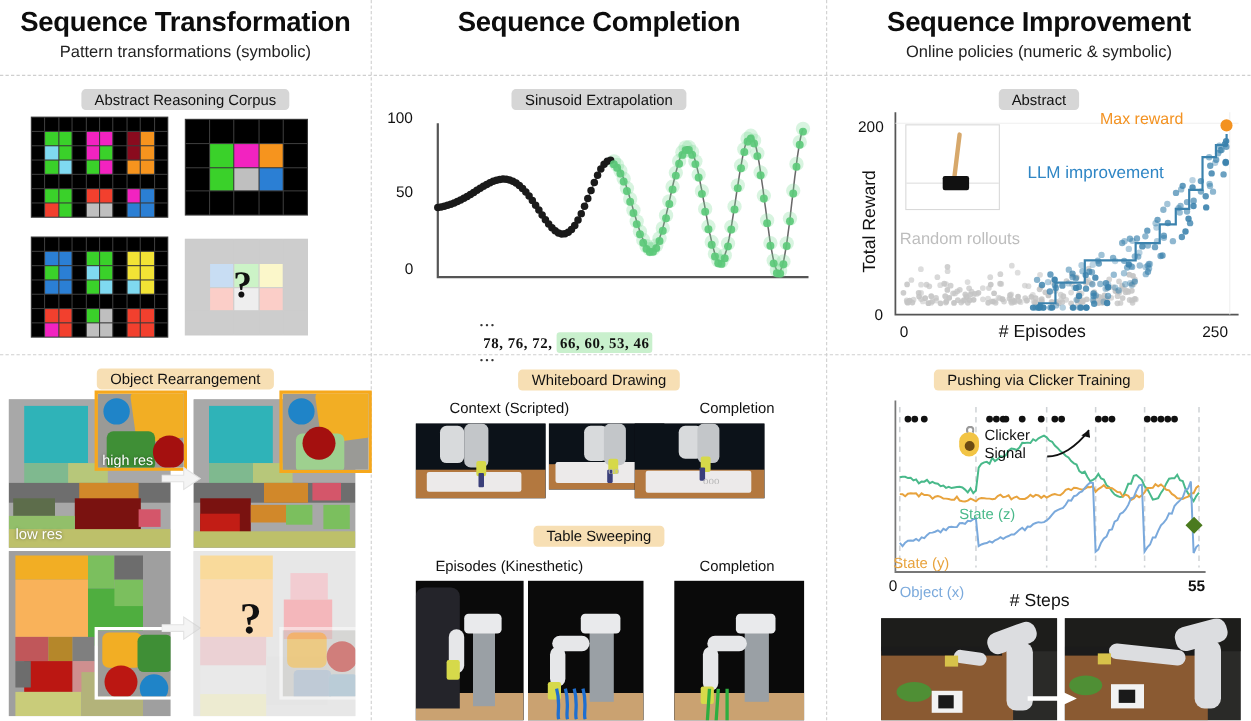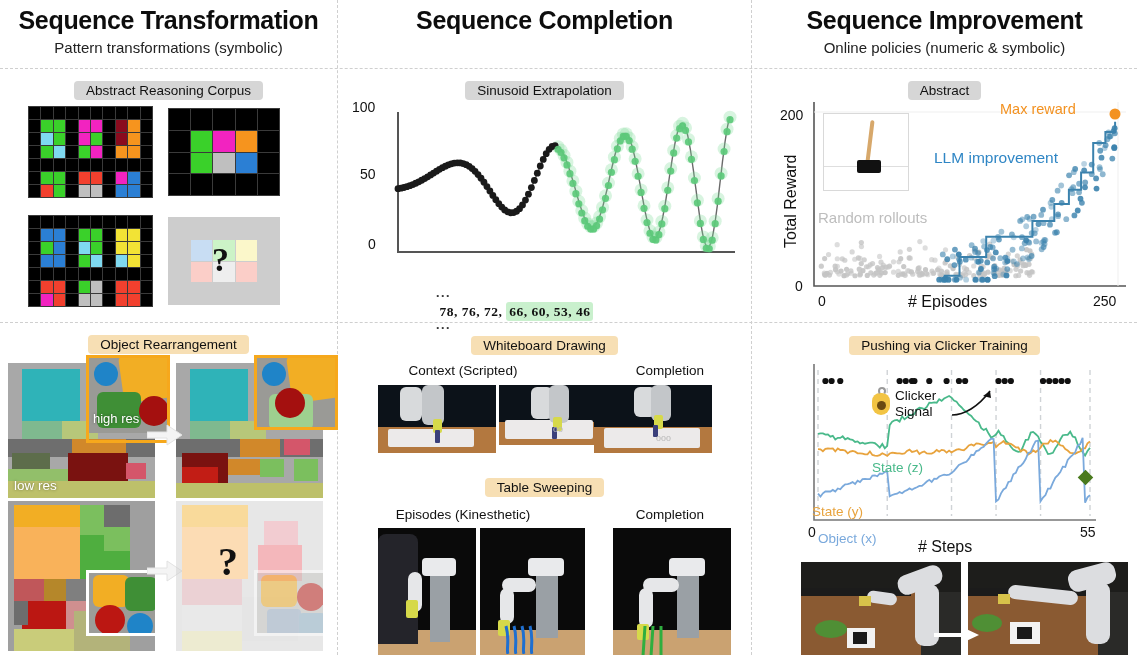--- a/index.html
+++ b/index.html
@@ -919,21 +919,21 @@
     <i style="left:54px;top:58px;width:36px;height:24px;background:#b7c77a"></i>
     <i style="left:126px;top:0;width:14px;height:62px;background:#f6a81c"></i>
     <i style="left:0;top:76px;width:147px;height:18px;background:#6e6e6e"></i>
     <i style="left:64px;top:76px;width:54px;height:18px;background:#d1882a"></i>
     <i style="left:4px;top:90px;width:38px;height:16px;background:#5d6d4b"></i>
     <i style="left:60px;top:90px;width:60px;height:30px;background:#7a1210"></i>
     <i style="left:0;top:106px;width:60px;height:16px;background:#92bf6a"></i>
     <i style="left:118px;top:100px;width:20px;height:16px;background:#d4566a"></i>
     <i style="left:0;top:118px;width:147px;height:17px;background:#bdc06a"></i>
   </div>
-  <div class="inset or" style="left:86px;top:355px;width:84px;height:88px;text-align:right;">
+  <div class="inset or" style="left:86px;top:355px;width:84px;height:73px;text-align:right;">
     <i style="left:0;top:0;width:84px;height:75px;background:#9a9a96"></i>
     <i style="left:32px;top:-6px;width:56px;height:48px;background:#f2ae24;border-radius:6px;transform:rotate(-8deg)"></i>
     <i style="left:5px;top:4px;width:24px;height:24px;background:#1f84c8;border-radius:50%"></i>
     <i style="left:8px;top:34px;width:44px;height:36px;background:#3f8f36;border-radius:6px"></i>
     <i style="left:50px;top:38px;width:30px;height:30px;background:#a4100f;border-radius:50%"></i>
     <span class="ovl" style="left:4px;top:53px;">high res</span>
   </div>
 
   <div class="blocky" style="left:176px;top:363px;width:147px;height:135px;">
     <i style="left:0;top:0;width:147px;height:135px;background:#a8a8a8"></i>
@@ -1035,21 +1035,21 @@
   <div class="robo" style="left:499px;top:385px;width:105px;height:60px;">
     <div class="sky"></div>
       <div class="desk"></div>
     <div class="board" style="left:6px;bottom:6px;width:88px;height:19px;"></div>
     <div class="arm" style="left:32px;top:2px;width:22px;height:32px;"></div>
     <div class="arm2" style="left:50px;top:0;width:20px;height:38px;"></div>
     <div class="grip" style="left:54px;top:32px;width:9px;height:14px;"></div>
     <div class="pen" style="left:53px;top:42px;width:5px;height:12px;"></div>
     <div class="scrawl" style="left:54px;bottom:11px;">oo</div>
   </div>
-  <div class="robo" style="left:594px;top:385px;width:118px;height:68px;">
+  <div class="robo" style="left:577px;top:385px;width:118px;height:68px;">
     <div class="sky"></div>
       <div class="desk"></div>
     <div class="board" style="left:10px;bottom:5px;width:96px;height:20px;"></div>
     <div class="arm" style="left:40px;top:2px;width:22px;height:30px;"></div>
     <div class="arm2" style="left:57px;top:0;width:20px;height:36px;"></div>
     <div class="grip" style="left:60px;top:30px;width:9px;height:14px;"></div>
     <div class="pen" style="left:59px;top:40px;width:5px;height:12px;"></div>
     <div class="scrawl" style="left:62px;bottom:10px;">ooo</div>
   </div>
 
@@ -1144,21 +1144,21 @@
   <svg style="position:absolute;left:950px;top:385px;" width="46" height="34" viewBox="0 0 46 34">
     <path d="M2 30 C14 30 28 22 40 6" fill="none" stroke="#111" stroke-width="1.6"></path>
     <path d="M40 6 L33 11 L41 13 Z" fill="#111"></path>
   </svg>
 
   <div class="lbl green" style="left:872px;top:460px;font-size:13.5px;">State (z)</div>
   <div class="lbl yel" style="left:812px;top:504px;font-size:13.5px;">State (y)</div>
   <div class="lbl bl2" style="left:818px;top:531px;font-size:13.5px;">Object (x)</div>
 
   <div class="axtxt" style="left:808px;top:524px;">0</div>
-  <div class="axtxt" style="left:1080px;top:524px;">55</div>
+  <div class="axtxt" style="left:1080px;top:524px;font-weight:bold;">55</div>
   <div class="axtxt big" style="left:918px;top:538px;font-size:16px;"># Steps</div>
 
   <div class="push" style="left:801px;top:562px;width:160px;height:93px;">
     <div class="wall" style="left:0;top:0;width:160px;height:30px;"></div>
     <div class="tbl" style="left:0;top:30px;width:120px;height:63px;"></div>
     <div style="position:absolute;left:0;top:26px;width:110px;height:8px;background:#1b1b1b;"></div>
     <div class="rarm" style="left:96px;top:8px;width:46px;height:20px;transform:rotate(-20deg)"></div>
     <div class="rarm" style="left:114px;top:22px;width:24px;height:62px;"></div>
     <div class="rarm" style="left:66px;top:30px;width:30px;height:12px;transform:rotate(8deg)"></div>
     <div style="position:absolute;left:58px;top:34px;width:12px;height:10px;background:#d7c24a;"></div>

